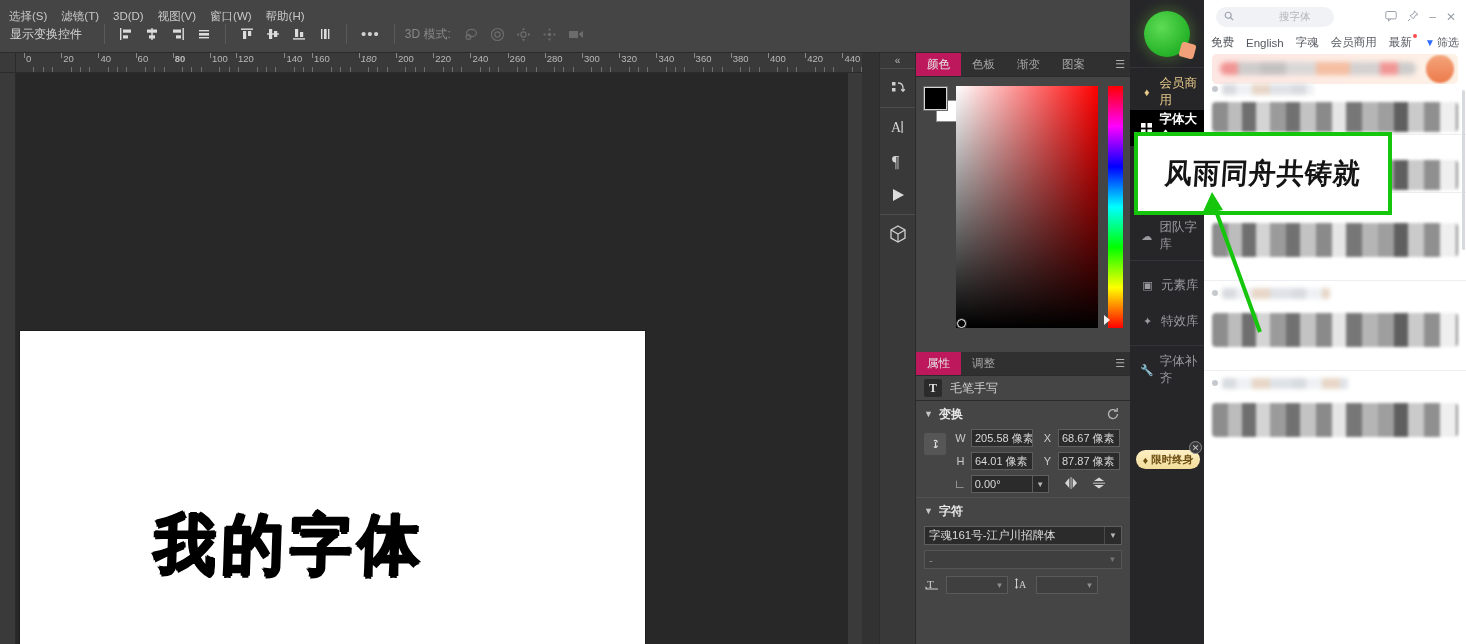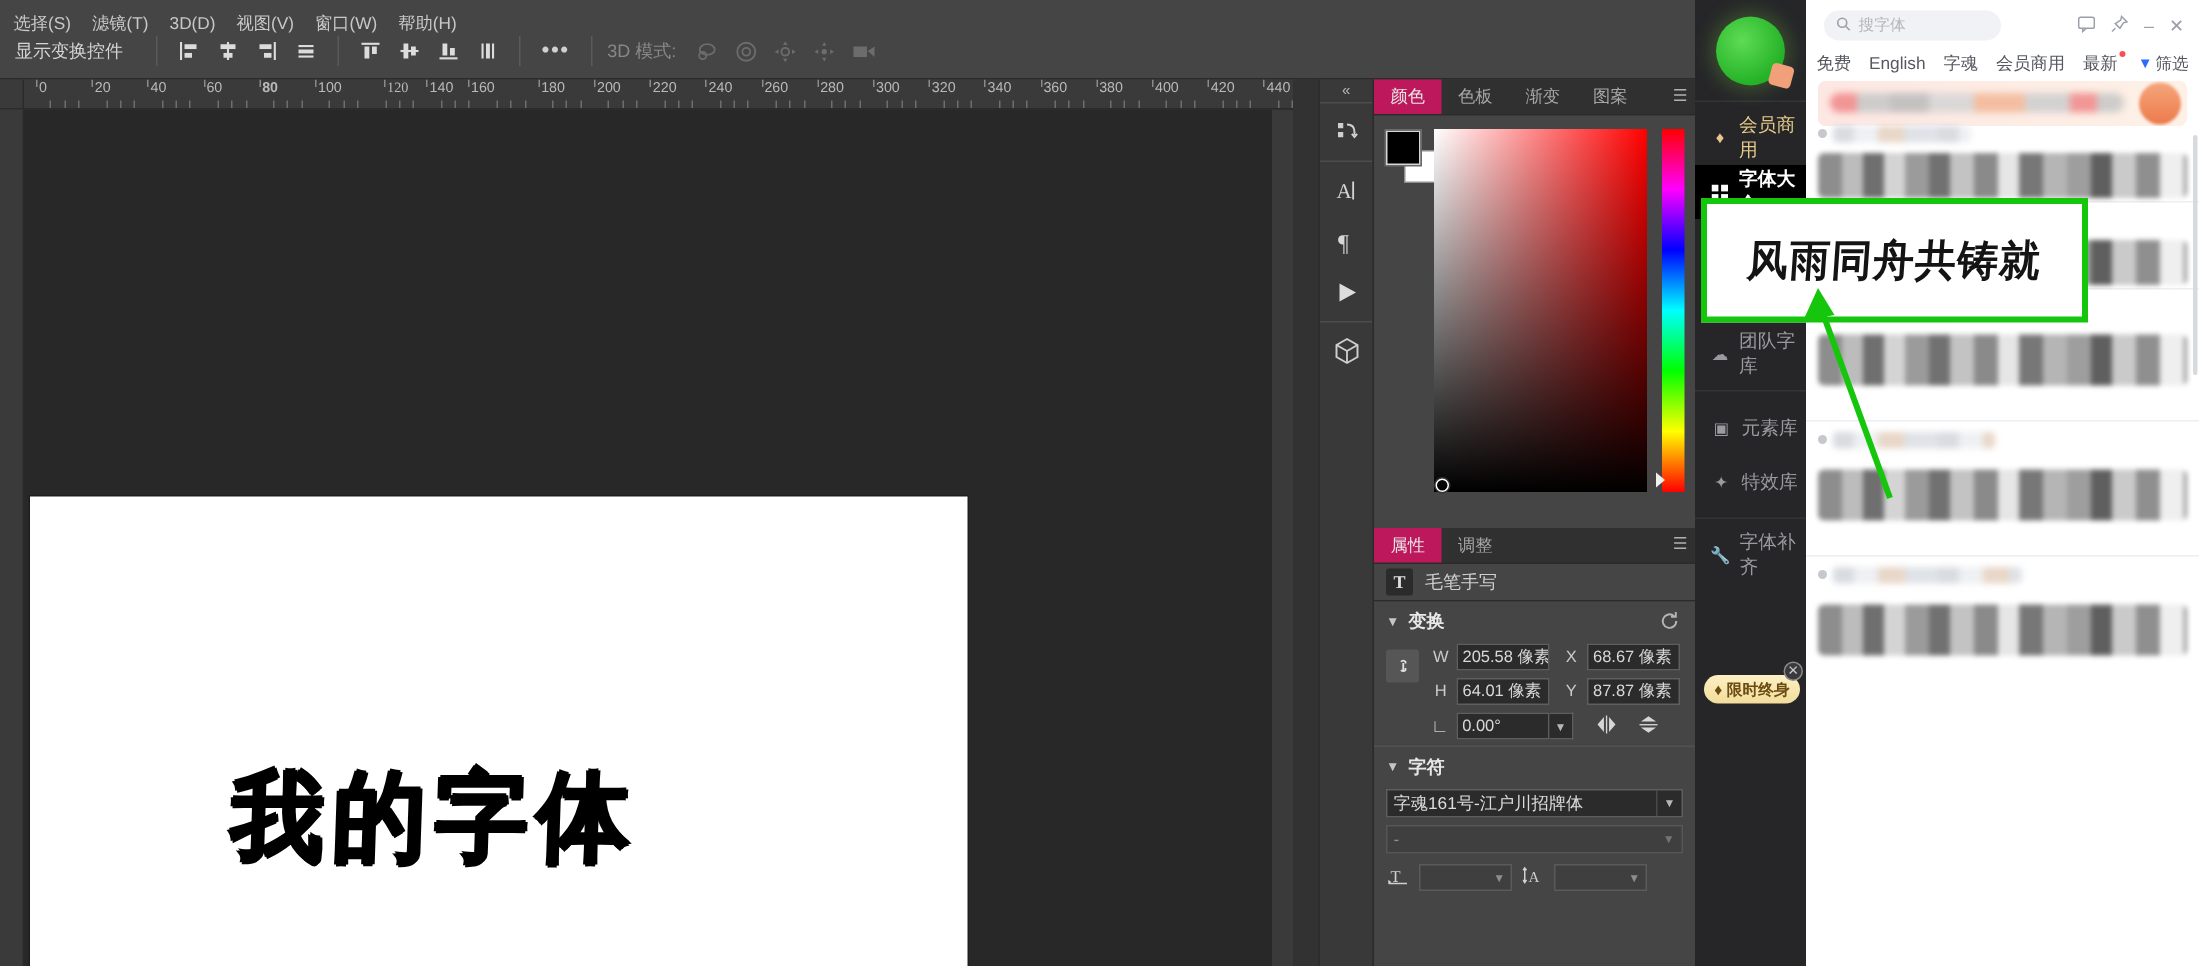--- a/index.html
+++ b/index.html
@@ -126,21 +126,21 @@
   .fm-nav.active { background:#000000; color:#ffffff; font-weight:bold; }
   .fm-nav.gold { color:#e6c98a; }
 
   .fm-badge-wrap { position:absolute; left:6px; bottom:175px; width:64px; }
   .fm-badge { height:19px; background:linear-gradient(to bottom,#fdf0c4,#f3dc9b); border-radius:10px; display:flex; align-items:center; justify-content:center; gap:3px; color:#6b4c11; font-size:10.5px; font-weight:bold; white-space:nowrap;}
   .fm-badge-close { position:absolute; right:-2px; top:-9px; width:13px; height:13px; border-radius:50%; border:1px solid #8a8a8a; color:#c9c9c9; font-size:9px; display:flex; align-items:center; justify-content:center; background:#3a3a3d;}
 
   .fm-main { position:absolute; left:74px; top:0; width:262px; height:644px; background:#fff; }
   .fm-topbar { height:33px; display:flex; align-items:center; padding:0 6px; }
   .fm-search { flex:1; max-width:118px; height:20px; background:#f1f2f5; border-radius:10px; display:flex; align-items:center; padding:0 8px; gap:5px; margin-left:6px;}
-  .fm-search .ph { color:#b3b6bd; font-size:10.5px; }
+  .fm-search .ph { color:#b3b6bd; font-size:10.5px;margin-left:40px; }
   .fm-win-btns { margin-left:auto; display:flex; align-items:center; gap:10px; color:#9aa0aa; padding-right:4px;}
   .fm-win-btns span { font-size:12px; line-height:12px; cursor:default; }
 
   .fm-tabs { padding:0 7px; }
   .fm-tab-row { display:flex; align-items:center; gap:12px; height:19px; }
   .fm-tab { font-size:11.5px; color:#55585f; white-space:nowrap; position:relative; }
   .fm-tab.active { color:#2f6bff; font-weight:bold; }
   .fm-tab .dot { position:absolute; right:-5px; top:-1px; width:4px; height:4px; border-radius:50%; background:#ff4d4f; }
   .fm-filter { margin-left:auto; display:flex; align-items:center; gap:2px; color:#55585f; font-size:11px;}
   .fm-filter .fi { color:#2f6bff; font-size:10px; }
@@ -307,33 +307,33 @@
           <div class="ruler-minor" style="left: 138.2px;"></div>
           <div class="ruler-minor" style="left: 147.5px;"></div>
           <div class="ruler-tick" style="left: 156.8px; font-weight: bold;">80</div>
           <div class="ruler-minor" style="left: 166.1px;"></div>
           <div class="ruler-minor" style="left: 175.4px;"></div>
           <div class="ruler-minor" style="left: 184.7px;"></div>
           <div class="ruler-tick" style="left: 194px;">100</div>
           <div class="ruler-minor" style="left: 203.3px;"></div>
           <div class="ruler-minor" style="left: 212.6px;"></div>
           <div class="ruler-minor" style="left: 221.9px;"></div>
-          <div class="ruler-tick" style="left: 240px; font-family: Liberation Serif, serif;">120</div>
+          <div class="ruler-tick" style="left: 220px;">120</div>
           <div class="ruler-minor" style="left: 240.5px;"></div>
           <div class="ruler-minor" style="left: 249.8px;"></div>
           <div class="ruler-minor" style="left: 259.1px;"></div>
           <div class="ruler-tick" style="left: 268.4px;">140</div>
           <div class="ruler-minor" style="left: 277.7px;"></div>
           <div class="ruler-minor" style="left: 287px;"></div>
           <div class="ruler-minor" style="left: 296.3px;"></div>
           <div class="ruler-tick" style="left: 296px;">160</div>
           <div class="ruler-minor" style="left: 314.9px;"></div>
           <div class="ruler-minor" style="left: 324.2px;"></div>
           <div class="ruler-minor" style="left: 333.5px;"></div>
-          <div class="ruler-tick" style="left: 342.8px;">180</div>
+          <div class="ruler-tick" style="left: 342.8px; font-style: italic;">180</div>
           <div class="ruler-minor" style="left: 352.1px;"></div>
           <div class="ruler-minor" style="left: 361.4px;"></div>
           <div class="ruler-minor" style="left: 370.7px;"></div>
           <div class="ruler-tick" style="left: 380px;">200</div>
           <div class="ruler-minor" style="left: 389.3px;"></div>
           <div class="ruler-minor" style="left: 398.6px;"></div>
           <div class="ruler-minor" style="left: 407.9px;"></div>
           <div class="ruler-tick" style="left: 417.2px;">220</div>
           <div class="ruler-minor" style="left: 426.5px;"></div>
           <div class="ruler-minor" style="left: 435.8px;"></div>

